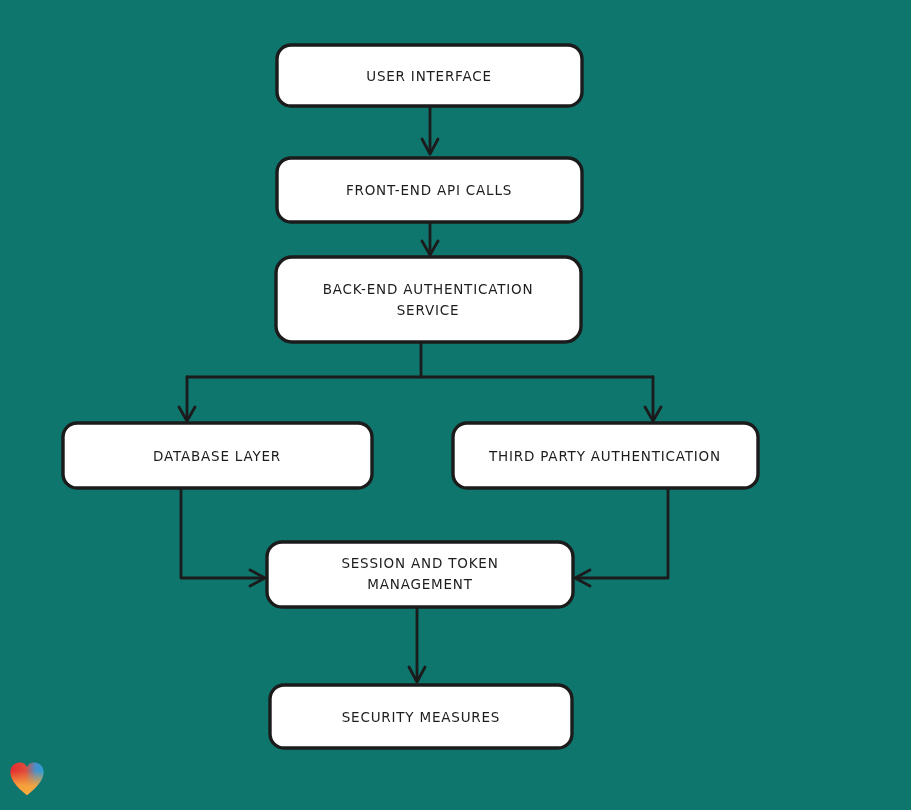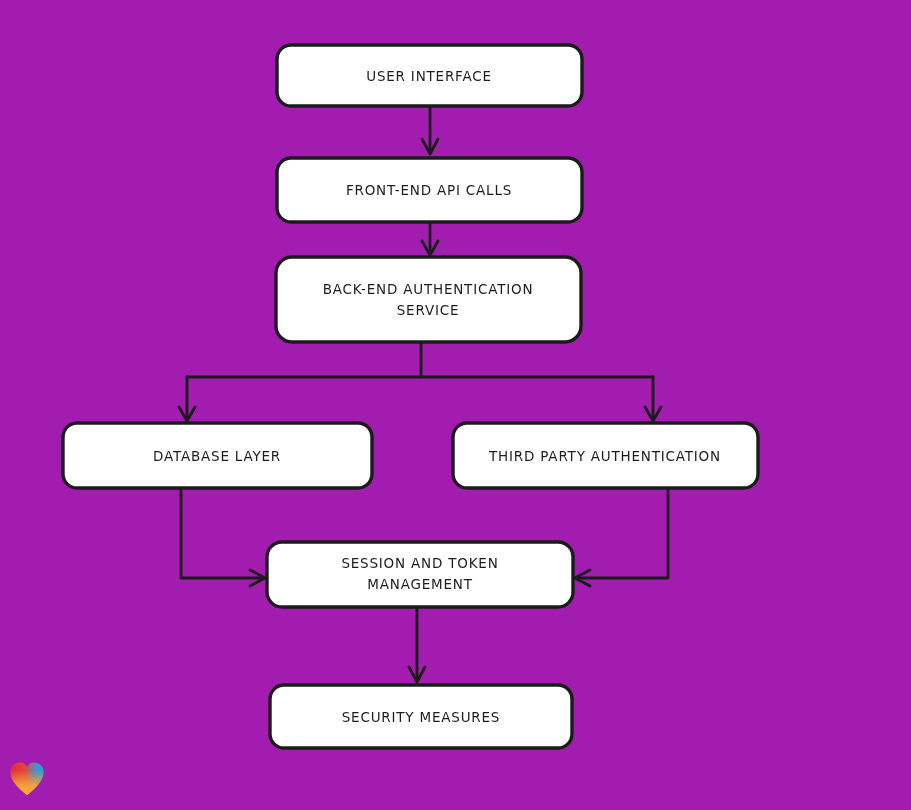--- a/index.html
+++ b/index.html
@@ -5,21 +5,21 @@
   html, body {
     margin: 0;
     padding: 0;
     background: #ffffff;
     font-family: "DejaVu Sans", "Liberation Sans", sans-serif;
   }
   .canvas-wrap {
     position: relative;
     width: 911px;
     height: 810px;
-    background: #a21caf;
+    background: #0f766e;
     overflow: hidden;
   }
   svg { display: block; }
   .node-rect {
     fill: #ffffff;
     stroke: #1b1b1b;
     stroke-width: 3.4;
   }
   .edge {
     fill: none;

